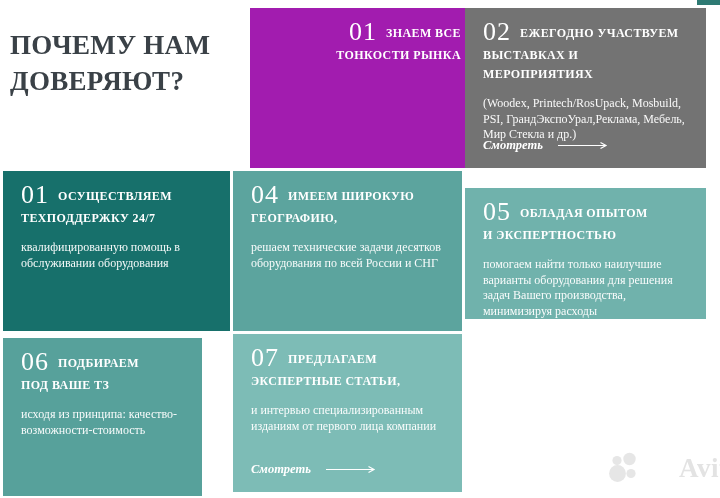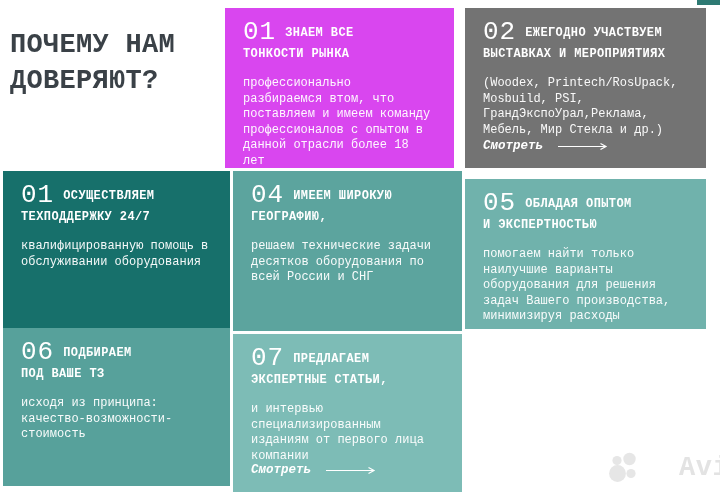--- a/index.html
+++ b/index.html
@@ -1,34 +1,34 @@
 <!DOCTYPE html>
 <html><head>
 <meta charset="utf-8">
 <style>
   html,body{margin:0;padding:0;background:#ffffff;}
   .stage{
     position:relative;width:720px;height:498px;background:#ffffff;
-    font-family:Liberation Mono, monospace;overflow:hidden;
+    font-family:Liberation Serif, serif;overflow:hidden;
   }
   .page-title{
     position:absolute;left:10px;top:10px;width:222px;
     font-size:27px;font-weight:800;line-height:1.32;letter-spacing:.3px;
     color:#3a4147;
   }
   .card{
     position:absolute;box-sizing:border-box;padding:11px 18px 12px 18px;
     color:#ffffff;
   }
-  .c1{left:225px;top:8px;width:229px;height:160px;background:#d946ef;}
+  .c1{left:250px;top:8px;width:229px;height:160px;background:#a21caf;text-align:right;}
   .c2{left:465px;top:8px;width:241px;height:160px;background:#737373;}
   .c3{left:3px;top:171px;width:227px;height:160px;background:#17706b;}
   .c4{left:233px;top:171px;width:229px;height:160px;background:#5ca49e;}
-  .c5{left:465px;top:179px;width:241px;height:150px;background:#70b2ac;}
-  .c6{left:3px;top:328px;width:227px;height:158px;background:#57a19b;}
+  .c5{left:465px;top:188px;width:241px;height:131px;background:#70b2ac;}
+  .c6{left:3px;top:338px;width:199px;height:158px;background:#57a19b;}
   .c7{left:233px;top:334px;width:229px;height:158px;background:#7dbcb6;}
   .sliver{position:absolute;left:697px;top:0;width:23px;height:5px;background:#2e7a73;}
   .head{line-height:17px;}
   .num{
     font-size:26px;font-weight:300;letter-spacing:1px;line-height:1;
     vertical-align:-3px;margin-right:9px;
   }
   .ttl{font-size:12px;font-weight:700;letter-spacing:.4px;}
   .body{
     margin:13px 0 0 0;font-size:12px;line-height:15.5px;font-weight:400;
@@ -51,21 +51,20 @@
 <div class="stage">
 
   <h1 class="page-title">ПОЧЕМУ НАМ ДОВЕРЯЮТ?</h1>
 
   <div class="sliver"></div>
 
   <section class="card c1">
     <div class="head">
       <span class="num">01</span><span class="ttl">ЗНАЕМ ВСЕ ТОНКОСТИ&nbsp;РЫНКА</span>
     </div>
-    <p class="body">профессионально разбираемся втом, что поставляем и имеем команду профессионалов с опытом в данной отрасли более 18 лет</p>
   </section>
 
   <section class="card c2">
     <div class="head">
       <span class="num">02</span><span class="ttl">ЕЖЕГОДНО УЧАСТВУЕМ ВЫСТАВКАХ И МЕРОПРИЯТИЯХ</span>
     </div>
     <p class="body">(Woodex, Printech/RosUpack, Mosbuild, PSI, ГрандЭкспоУрал,Реклама, Мебель, Мир Стекла и др.)</p>
     <div class="link">
       <span>Смотреть</span>
       <svg class="arrow" width="52" height="9" viewBox="0 0 52 9">

